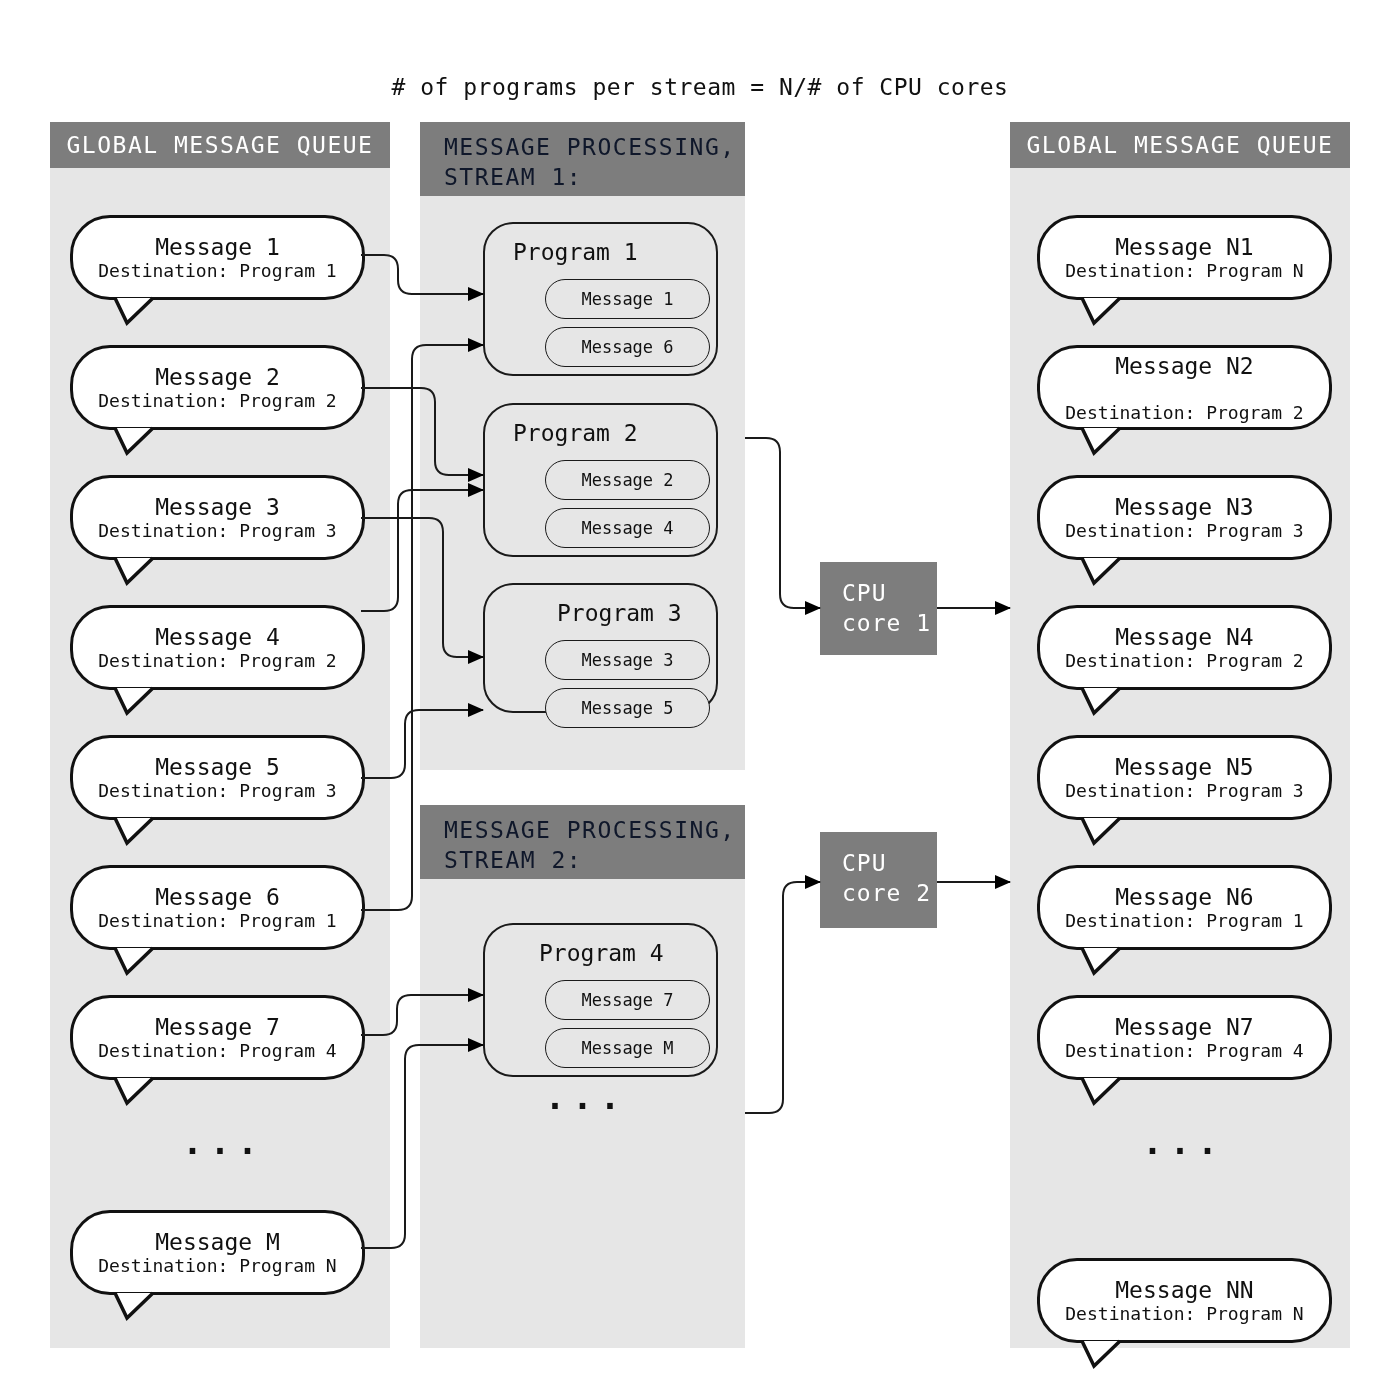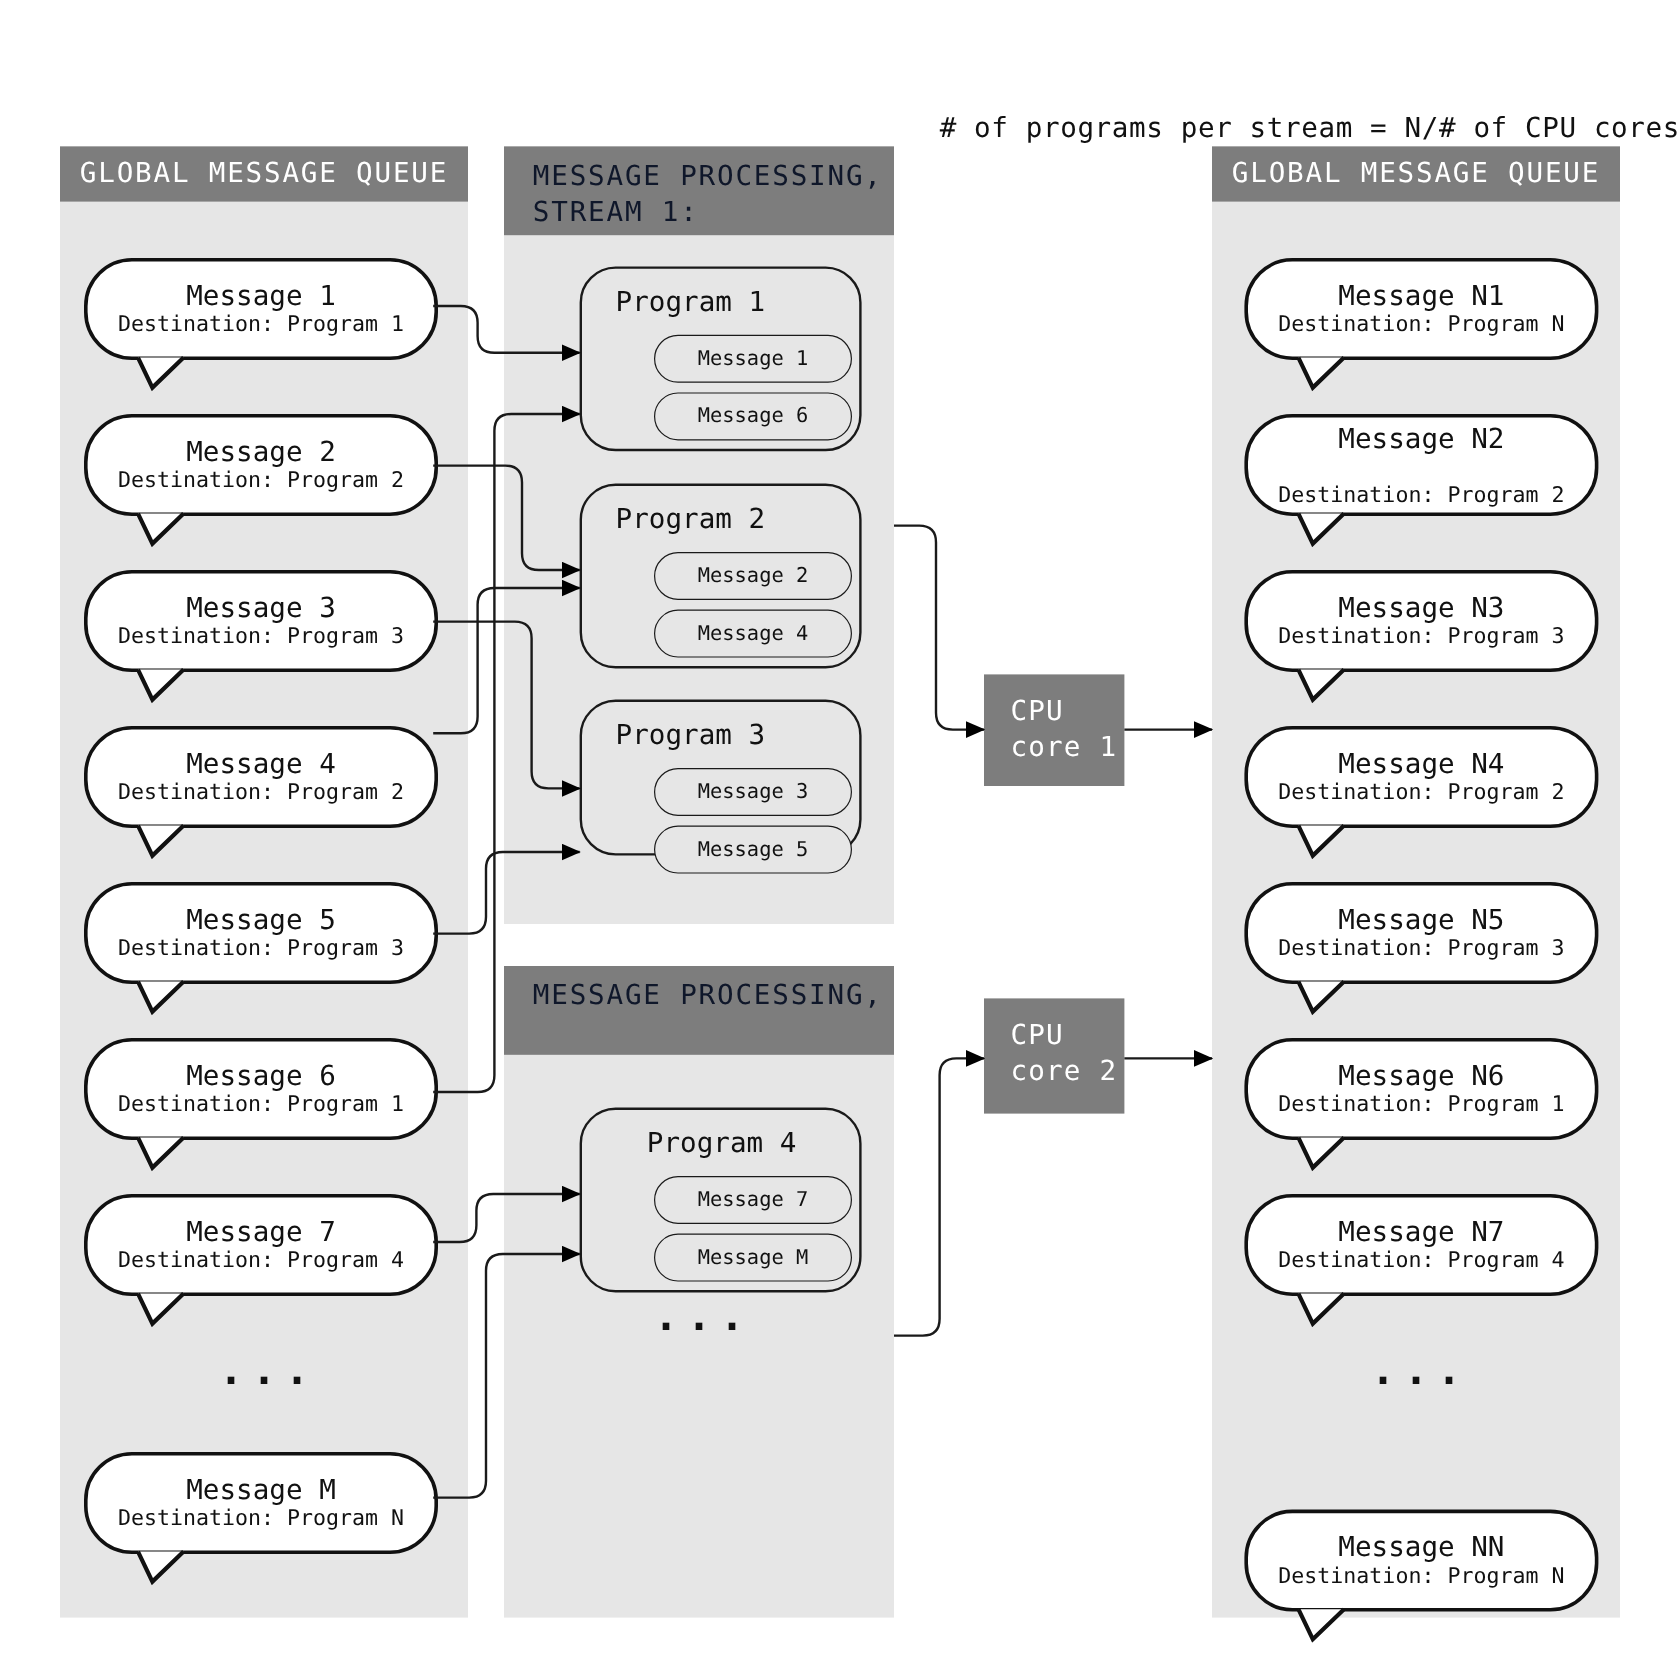--- a/index.html
+++ b/index.html
@@ -1,22 +1,22 @@
 <!DOCTYPE html>
 <html><head>
 <meta charset="utf-8">
 <style>
   html,body{margin:0;padding:0;background:#fff;}
   .canvas{
     position:relative;width:1400px;height:1400px;background:#fff;overflow:hidden;
     font-family:"DejaVu Sans Mono","Liberation Mono",monospace;color:#111;
   }
   .title{
-    position:absolute;top:74px;left:0;width:100%;text-align:right;
-    font-size:23px;letter-spacing:.5px;margin-top:20px;
+    position:absolute;top:74px;left:0;width:100%;text-align:center;
+    font-size:23px;letter-spacing:.5px;
   }
   .panel{position:absolute;background:var(--panel-bg,#e6e6e6);}
   #leftQueue{left:50px;top:122px;width:340px;height:1226px;}
   #rightQueue{left:1010px;top:122px;width:340px;height:1226px;}
   #stream1{left:420px;top:122px;width:325px;height:648px;}
   #stream2{left:420px;top:805px;width:325px;height:543px;}
   .qheader{
     height:46px;background:var(--header-bg,#7d7d7d);color:#fff;font-size:23px;
     display:flex;align-items:center;justify-content:center;letter-spacing:1.5px;white-space:nowrap;
   }
@@ -136,31 +136,32 @@
         <div class="program" style="top: 100px; height: 154px;">
           <div class="ptitle">Program 1</div>
           <div class="pill" style="top: 55px;">Message 1</div>
           <div class="pill" style="top: 103px;">Message 6</div>
         </div>
         <div class="program" style="top: 281px; height: 154px;">
           <div class="ptitle">Program 2</div>
           <div class="pill" style="top: 55px;">Message 2</div>
           <div class="pill" style="top: 103px;">Message 4</div>
         </div>
-        <div class="program" style="top: 461px; height: 130px;">
+        <div class="program" style="top: 461px; height: 130px; padding-left: 44px;">
           <div class="ptitle">Program 3</div>
           <div class="pill" style="top: 55px;">Message 3</div>
           <div class="pill" style="top: 103px;">Message 5</div>
         </div>
       </div>
   </section>
 
   <section class="panel" id="stream2">
     <header class="sheader" id="stream2Header">
         <span>MESSAGE PROCESSING,</span>
+        <span>STREAM 2:</span>
       </header>
     <div class="body" id="stream2Body">
         <div class="program" style="top: 118px; height: 154px; padding-left: 26px;">
           <div class="ptitle">Program 4</div>
           <div class="pill" style="top: 55px;">Message 7</div>
           <div class="pill" style="top: 103px;">Message M</div>
         </div>
         <div class="ellipsis" style="top: 272px;">...</div>
       </div>
   </section>

